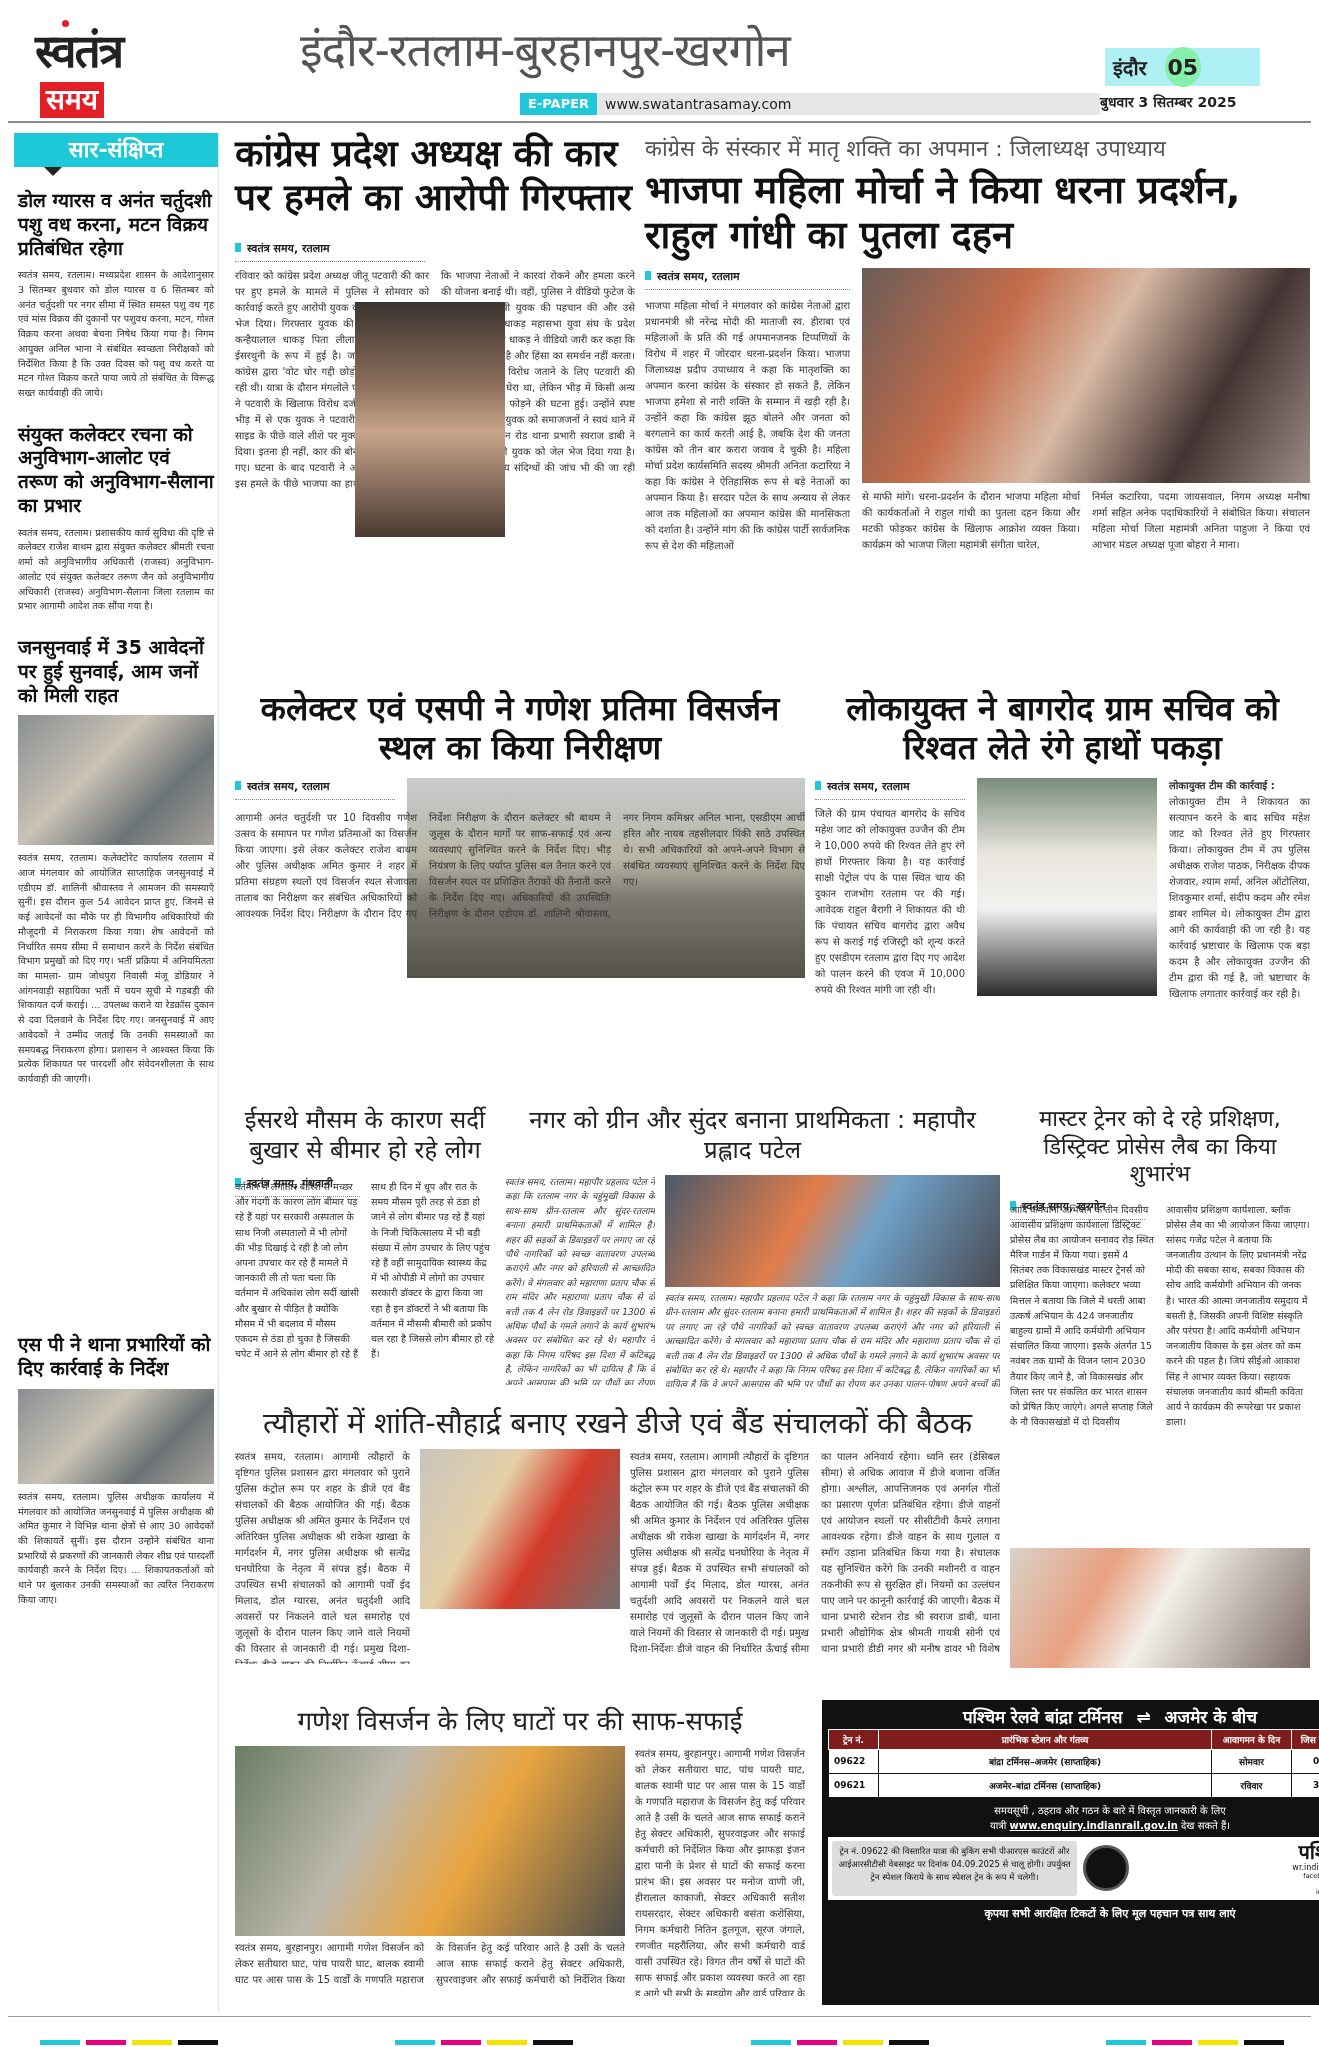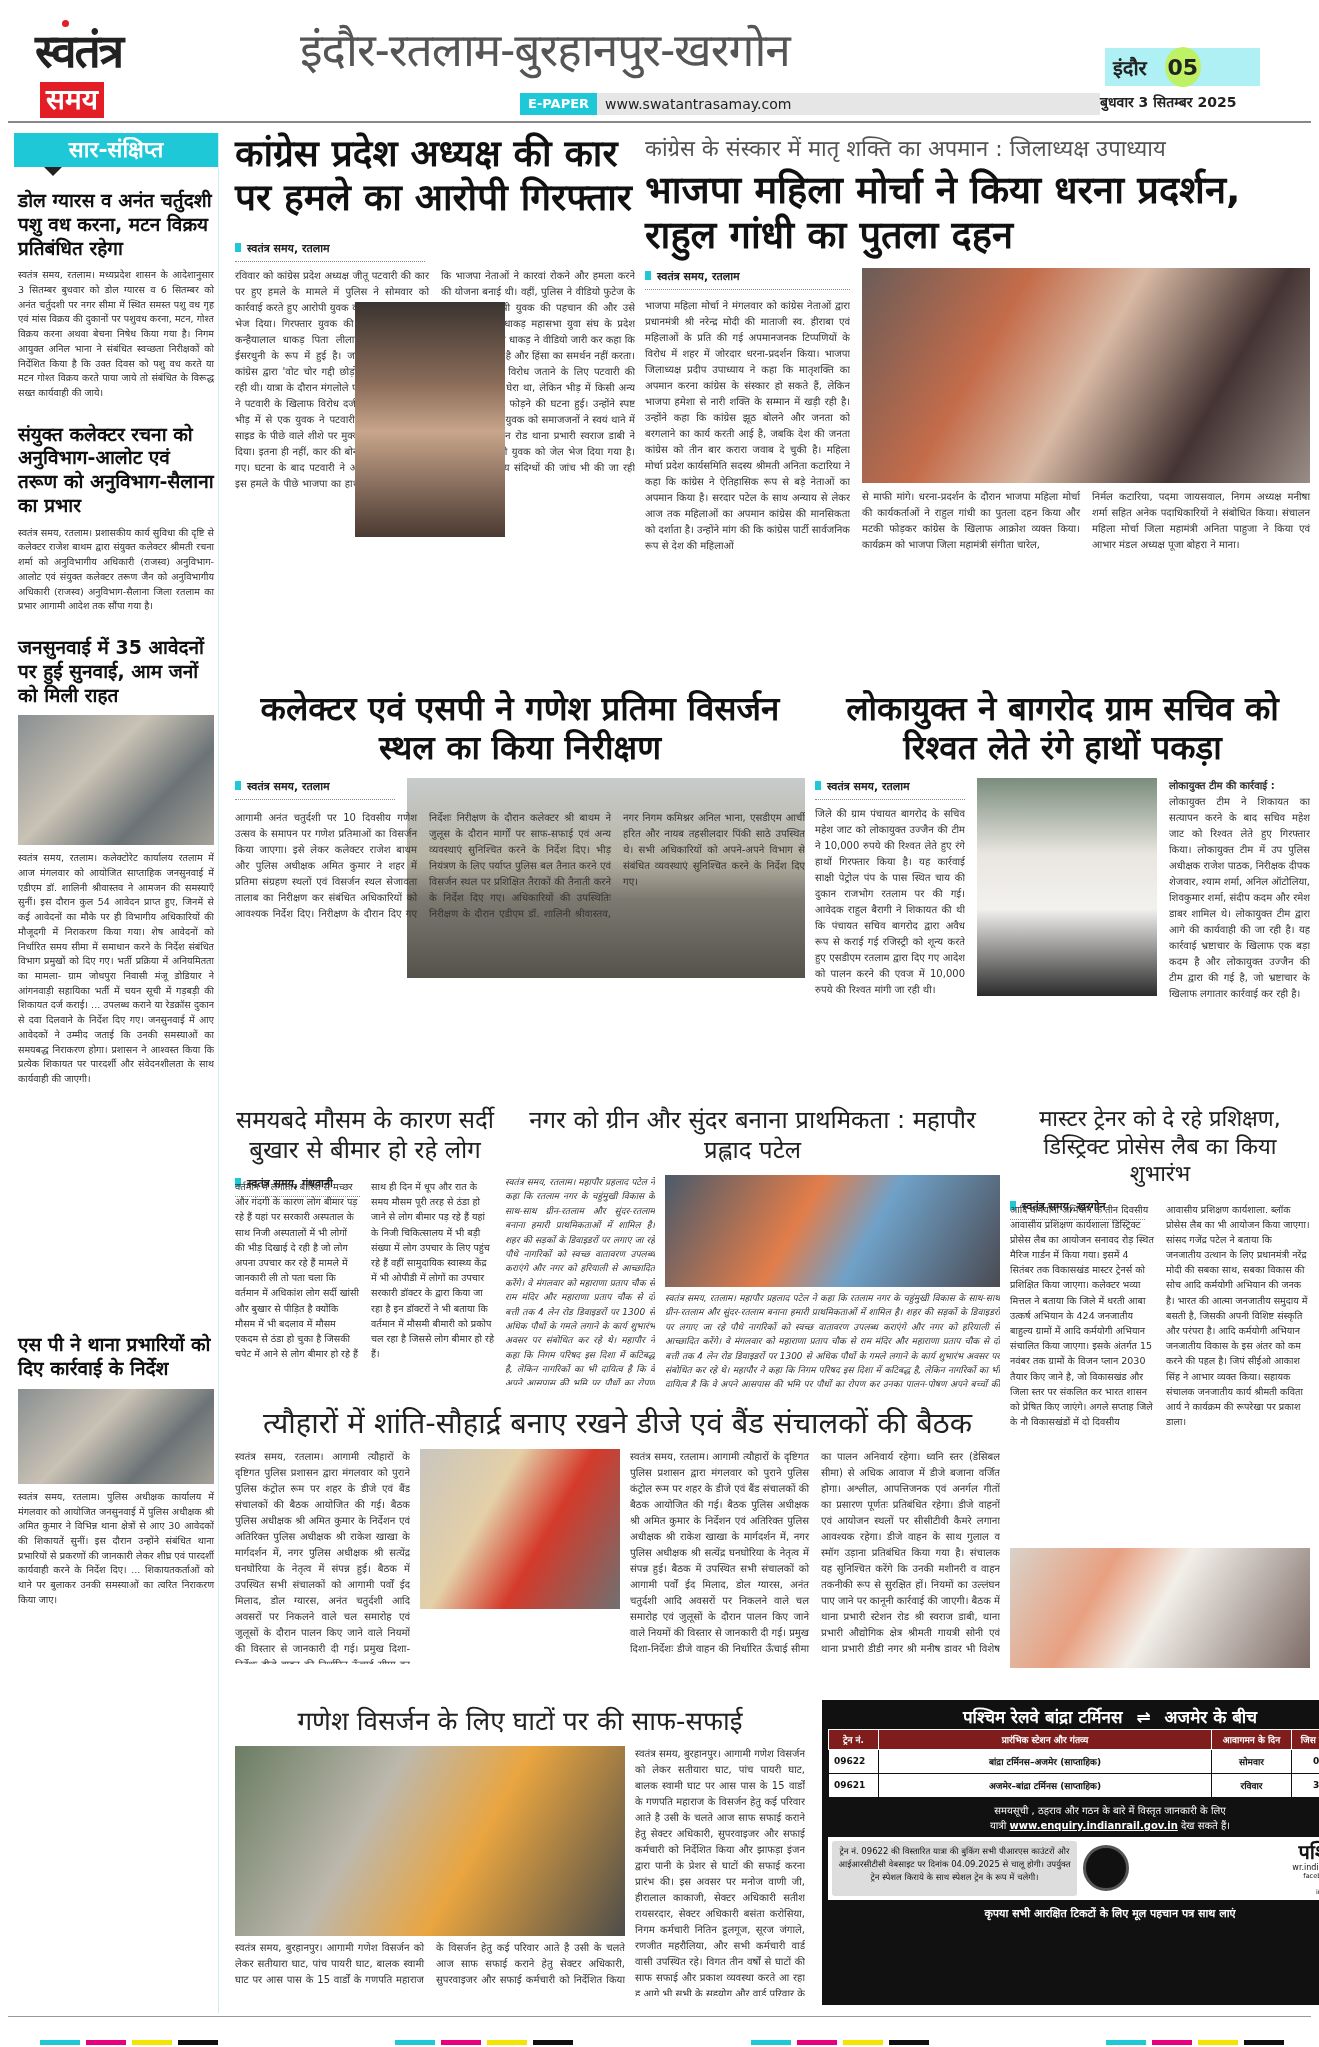--- a/index.html
+++ b/index.html
@@ -8,21 +8,21 @@
   .masthead { left: 0; top: 0; width: 1319px; height: 128px; }
   .logo-top { left: 35px; top: 28px; font-size: 46px; font-weight: bold; color: #222; letter-spacing: -2px; line-height: 1; }
   .logo-bottom { left: 40px; top: 82px; background: #e41e26; color: #fff; font-size: 28px; font-weight: bold; padding: 0 6px; line-height: 36px; }
   .logo-dot { left: 62px; top: 20px; width: 7px; height: 7px; border-radius: 50%; background: #e41e26; }
   .edition-title { left: 300px; top: 25px; font-size: 46px; color: #555; font-family: "DejaVu Sans Condensed", "DejaVu Sans", sans-serif; letter-spacing: -1px; line-height: 1.1; }
   .url-bar { left: 520px; top: 93px; width: 580px; height: 22px; background: #e6e6e6; display: flex; align-items: center; }
   .epaper { background: #1fc8d6; color: #fff; font-size: 13px; font-weight: bold; padding: 3px 8px; height: 22px; }
   .url-text { font-size: 14px; color: #222; margin-left: 8px; }
   .page-tag { left: 1105px; top: 48px; width: 155px; height: 38px; background: #aef0f4; display: flex; align-items: center; }
   .page-city { font-size: 20px; font-weight: bold; margin-left: 8px; color: #222; }
-  .page-no { margin-left: 18px; width: 36px; height: 40px; border-radius: 50%; background: #bef264; display: flex; align-items: center; justify-content: center; font-size: 22px; font-weight: bold; color: #222; }
+  .page-no { margin-left: 18px; width: 36px; height: 40px; border-radius: 50%; background: #86efac; display: flex; align-items: center; justify-content: center; font-size: 22px; font-weight: bold; color: #222; }
   .date { left: 1100px; top: 92px; font-size: 14px; font-weight: bold; color: #222; }
   .rule { left: 8px; top: 121px; width: 1303px; height: 2px; background: #888; }
 
   
   .leftcol { left: 14px; top: 133px; width: 205px; height: 1880px; border-right: 1px solid #cfeff3; }
   .sar { background: #1fc8d6; color: #fff; font-size: 22px; font-weight: bold; text-align: center; height: 34px; line-height: 34px; position: relative; }
   .sar:after { content: ""; position: absolute; left: 30px; bottom: -9px; border-left: 9px solid transparent; border-right: 9px solid transparent; border-top: 9px solid #222; }
   .lh { font-size: 19px; font-weight: bold; line-height: 1.25; margin: 22px 4px 8px 4px; color: #111; }
   .lp { font-size: 9.5px; line-height: 1.55; text-align: justify; margin: 0 4px; color: #333; }
   .ph { background: linear-gradient(135deg,#8a8f92,#c9c2b5 40%,#6c7376 70%,#a6a29a); }
@@ -132,21 +132,21 @@
     </div>
     <div class="ph" style="width:180px;height:218px;background:linear-gradient(180deg,#7a8d7c,#e9e6e0 35%,#f3f1ef 60%,#2b2b2b);"></div>
     <div style="flex:1;">
       <div class="body" style="font-weight:bold;">लोकायुक्त टीम की कार्रवाई :</div>
       <div class="body" style="height:230px;overflow:hidden;">लोकायुक्त टीम ने शिकायत का सत्यापन करने के बाद सचिव महेश जाट को रिश्वत लेते हुए गिरफ्तार किया। लोकायुक्त टीम में उप पुलिस अधीक्षक राजेश पाठक, निरीक्षक दीपक शेजवार, श्याम शर्मा, अनिल ऑटोलिया, शिवकुमार शर्मा, संदीप कदम और रमेश डाबर शामिल थे। लोकायुक्त टीम द्वारा आगे की कार्यवाही की जा रही है। यह कार्रवाई भ्रष्टाचार के खिलाफ एक बड़ा कदम है और लोकायुक्त उज्जैन की टीम द्वारा की गई है, जो भ्रष्टाचार के खिलाफ लगातार कार्रवाई कर रही है।</div>
     </div>
   </div>
 </div>
 
 <div class="abs" style="left:235px;top:1105px;width:260px;height:290px;">
-  <div style="font-size:24px;text-align:center;line-height:1.25;color:#222;margin-bottom:10px;">समयबदे मौसम के कारण सर्दी बुखार से बीमार हो रहे लोग</div>
+  <div style="font-size:24px;text-align:center;line-height:1.25;color:#222;margin-bottom:10px;">ईसरथे मौसम के कारण सर्दी बुखार से बीमार हो रहे लोग</div>
   <div class="by" style="width:125px;">स्वतंत्र समय, गंधवानी</div>
   <div class="body cols2" style="margin-top:-18px;height:210px;overflow:hidden;font-size:9.5px;text-align:left;">वर्तमान में लगातार बारिश से मच्छर और गंदगी के कारण लोग बीमार पड़ रहे हैं यहां पर सरकारी अस्पताल के साथ निजी अस्पतालों में भी लोगों की भीड़ दिखाई दे रही है जो लोग अपना उपचार कर रहे हैं मामले में जानकारी ली तो पता चला कि वर्तमान में अधिकांश लोग सर्दी खांसी और बुखार से पीड़ित है क्योंकि मौसम में भी बदलाव में मौसम एकदम से ठंडा हो चुका है जिसकी चपेट में आने से लोग बीमार हो रहे हैं साथ ही दिन में धूप और रात के समय मौसम पूरी तरह से ठंडा हो जाने से लोग बीमार पड़ रहे हैं यहां के निजी चिकित्सालय में भी बड़ी संख्या में लोग उपचार के लिए पहुंच रहे हैं वहीं सामुदायिक स्वास्थ्य केंद्र में भी ओपीडी में लोगों का उपचार सरकारी डॉक्टर के द्वारा किया जा रहा है इन डॉक्टरों ने भी बताया कि वर्तमान में मौसमी बीमारी को प्रकोप चल रहा है जिससे लोग बीमार हो रहे हैं।</div>
 </div>
 
 <div class="abs" style="left:505px;top:1105px;width:495px;height:290px;">
   <div style="font-size:24px;text-align:center;line-height:1.25;color:#222;margin-bottom:10px;">नगर को ग्रीन और सुंदर बनाना प्राथमिकता : महापौर प्रह्लाद पटेल</div>
   <div style="display:flex;gap:10px;">
     <div class="body ital" style="width:150px;height:210px;overflow:hidden;">स्वतंत्र समय, रतलाम। महापौर प्रहलाद पटेल ने कहा कि रतलाम नगर के चहुंमुखी विकास के साथ-साथ ग्रीन-रतलाम और सुंदर-रतलाम बनाना हमारी प्राथमिकताओं में शामिल है। शहर की सड़कों के डिवाइडरों पर लगाए जा रहे पौधे नागरिकों को स्वच्छ वातावरण उपलब्ध कराएंगे और नगर को हरियाली से आच्छादित करेंगे। वे मंगलवार को महाराणा प्रताप चौक से राम मंदिर और महाराणा प्रताप चौक से दो बत्ती तक 4 लेन रोड डिवाइडरों पर 1300 से अधिक पौधों के गमले लगाने के कार्य शुभारंभ अवसर पर संबोधित कर रहे थे। महापौर ने कहा कि निगम परिषद इस दिशा में कटिबद्ध है, लेकिन नागरिकों का भी दायित्व है कि वे अपने आसपास की भूमि पर पौधों का रोपण कर उनका पालन-पोषण अपने बच्चों की तरह करें। यह प्रयास आने वाली पीढ़ियों के लिए स्वच्छ वातावरण सुनिश्चित करेगा। कार्यक्रम में रहे विशिष्ट जन इस अवसर पर भाजपा जिलाध्यक्ष प्रदीप उपाध्याय, निगम अध्यक्ष मनीषा शर्मा, मंडल अध्यक्ष मयूर ... प्रो.डॉ. आदित्य डाग्गा, महापौर परिषद सदस्य दिलीप गांधी, भगत भदौरिया, धर्मेन्द्र व्यास, पवन सोमानी, विशाल शर्मा, सुरेश गौड़, ताराबेन, पीडीएफ ... सदस्य पक्ष सामान्य आदि मौजूद थे।</div>
     <div style="flex:1;">
       <div class="ph" style="height:112px;background:linear-gradient(120deg,#4b5a6a,#e27d4a 40%,#6fa1c8 60%,#4a4a52);"></div>

